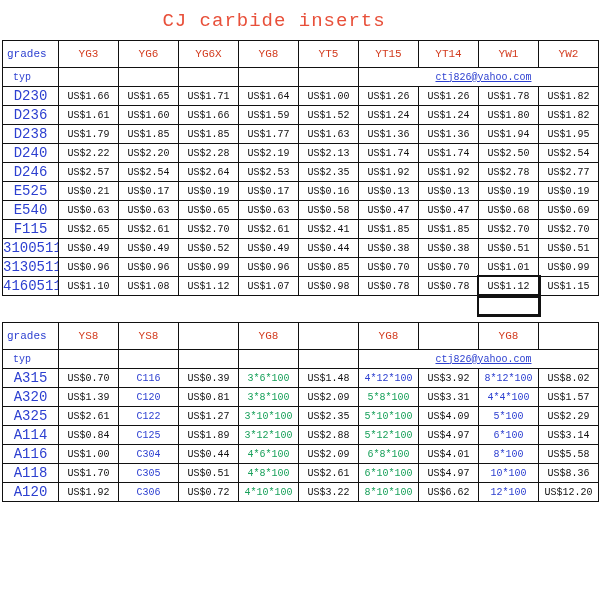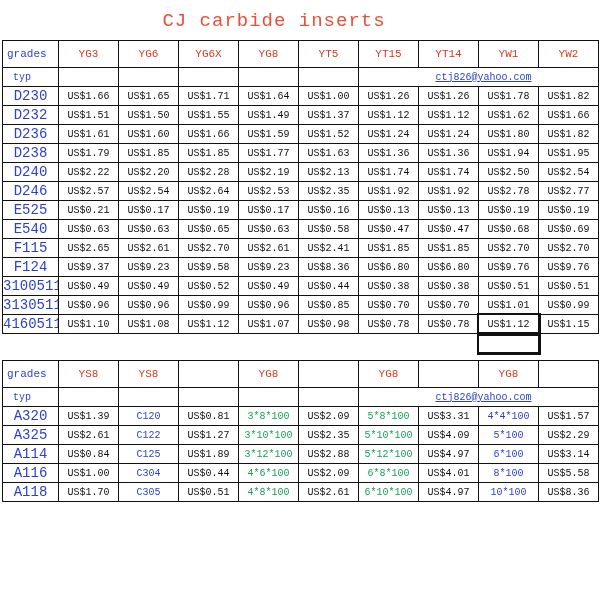--- a/index.html
+++ b/index.html
@@ -152,32 +152,20 @@
         <td class="price">US$1.65</td>
         <td class="price">US$1.71</td>
         <td class="price">US$1.64</td>
         <td class="price">US$1.00</td>
         <td class="price">US$1.26</td>
         <td class="price">US$1.26</td>
         <td class="price">US$1.78</td>
         <td class="price">US$1.82</td>
       </tr>
       <tr>
-        <td class="rowlabel">D232</td>
-        <td class="price">US$1.51</td>
-        <td class="price">US$1.50</td>
-        <td class="price">US$1.55</td>
-        <td class="price">US$1.49</td>
-        <td class="price">US$1.37</td>
-        <td class="price">US$1.12</td>
-        <td class="price">US$1.12</td>
-        <td class="price">US$1.62</td>
-        <td class="price">US$1.66</td>
-      </tr>
-      <tr>
         <td class="rowlabel">D236</td>
         <td class="price">US$1.61</td>
         <td class="price">US$1.60</td>
         <td class="price">US$1.66</td>
         <td class="price">US$1.59</td>
         <td class="price">US$1.52</td>
         <td class="price">US$1.24</td>
         <td class="price">US$1.24</td>
         <td class="price">US$1.80</td>
         <td class="price">US$1.82</td>
@@ -246,32 +234,20 @@
         <td class="rowlabel">F115</td>
         <td class="price">US$2.65</td>
         <td class="price">US$2.61</td>
         <td class="price">US$2.70</td>
         <td class="price">US$2.61</td>
         <td class="price">US$2.41</td>
         <td class="price">US$1.85</td>
         <td class="price">US$1.85</td>
         <td class="price">US$2.70</td>
         <td class="price">US$2.70</td>
-      </tr>
-      <tr>
-        <td class="rowlabel">F124</td>
-        <td class="price">US$9.37</td>
-        <td class="price">US$9.23</td>
-        <td class="price">US$9.58</td>
-        <td class="price">US$9.23</td>
-        <td class="price">US$8.36</td>
-        <td class="price">US$6.80</td>
-        <td class="price">US$6.80</td>
-        <td class="price">US$9.76</td>
-        <td class="price">US$9.76</td>
       </tr>
       <tr>
         <td class="rowlabel">3100511</td>
         <td class="price">US$0.49</td>
         <td class="price">US$0.49</td>
         <td class="price">US$0.52</td>
         <td class="price">US$0.49</td>
         <td class="price">US$0.44</td>
         <td class="price">US$0.38</td>
         <td class="price">US$0.38</td>
@@ -350,20 +326,32 @@
         <td class="corner-typ">typ</td>
         <td class="blank"></td>
         <td class="blank"></td>
         <td class="blank"></td>
         <td class="blank"></td>
         <td class="blank"></td>
         <td colspan="4" class="email">ctj826@yahoo.com</td>
       </tr>
 
       <tr>
+        <td class="rowlabel">A315</td>
+        <td class="price">US$0.70</td>
+        <td class="code">C116</td>
+        <td class="price">US$0.39</td>
+        <td class="size">3*6*100</td>
+        <td class="price">US$1.48</td>
+        <td class="size-blue">4*12*100</td>
+        <td class="price">US$3.92</td>
+        <td class="size-blue">8*12*100</td>
+        <td class="price">US$8.02</td>
+      </tr>
+      <tr>
         <td class="rowlabel">A320</td>
         <td class="price">US$1.39</td>
         <td class="code">C120</td>
         <td class="price">US$0.81</td>
         <td class="size">3*8*100</td>
         <td class="price">US$2.09</td>
         <td class="size">5*8*100</td>
         <td class="price">US$3.31</td>
         <td class="size-blue">4*4*100</td>
         <td class="price">US$1.57</td>
@@ -409,16 +397,28 @@
         <td class="price">US$1.70</td>
         <td class="code">C305</td>
         <td class="price">US$0.51</td>
         <td class="size">4*8*100</td>
         <td class="price">US$2.61</td>
         <td class="size">6*10*100</td>
         <td class="price">US$4.97</td>
         <td class="size-blue">10*100</td>
         <td class="price">US$8.36</td>
       </tr>
+      <tr>
+        <td class="rowlabel">A120</td>
+        <td class="price">US$1.92</td>
+        <td class="code">C306</td>
+        <td class="price">US$0.72</td>
+        <td class="size">4*10*100</td>
+        <td class="price">US$3.22</td>
+        <td class="size">8*10*100</td>
+        <td class="price">US$6.62</td>
+        <td class="size-blue">12*100</td>
+        <td class="price">US$12.20</td>
+      </tr>
     </tbody>
   </table>
 
 </div>
 
 </body></html>

